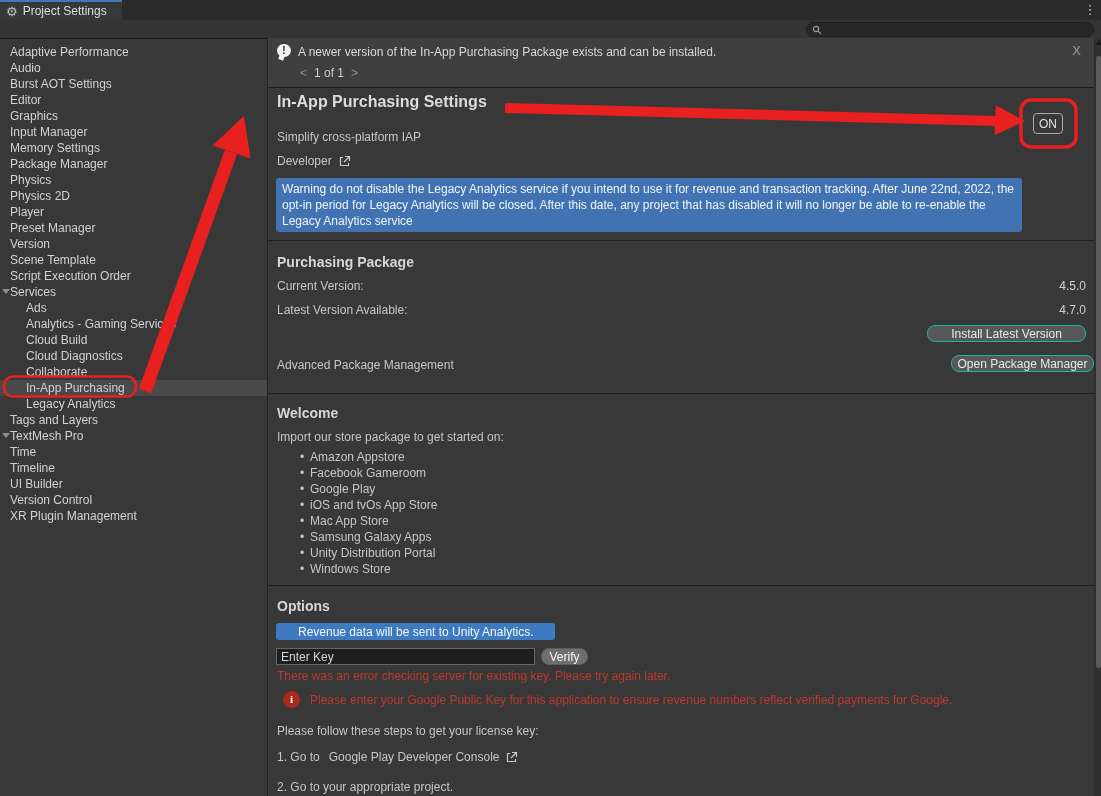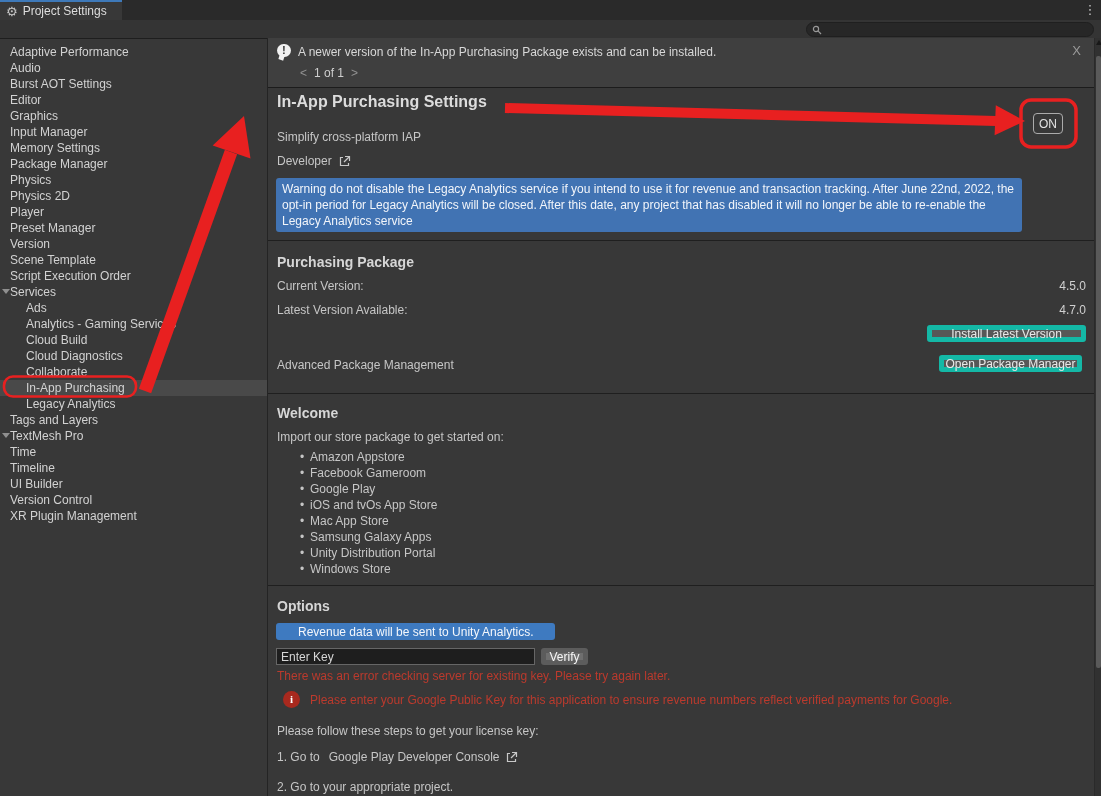--- a/index.html
+++ b/index.html
@@ -83,27 +83,27 @@
   .sep { left:0; width:826px; height:1px; background:#1f1f1f; }
   #sep1 { top:202px; } #sep2 { top:355px; } #sep3 { top:547px; }
 
   .h2 { font-size:14px; font-weight:bold; color:#d6d6d6; }
   #pp-title { left:9px; top:216px; }
   .label-left { left:9px; color:#c6c6c6; }
   .value-right { right:8px; color:#d0d0d0; }
   #pp-current-label { top:241px; } #pp-current-value { top:241px; }
   #pp-latest-label { top:265px; }  #pp-latest-value { top:265px; }
   .gbtn {
-    background:#575757; border:5px solid #14b8a6; border-radius:3px;
+    background:#575757; border:1px solid #14b8a6; border-radius:8px;
     color:#e8e8e8; font-size:12px; font-family:inherit;
     display:flex; align-items:center; justify-content:center;
   }
   #install-btn { right:8px; top:287px; width:159px; height:17px; }
   #advanced-label { top:320px; }
-  #openpm-btn { right:12px; top:317px; width:143px; height:17px; }
+  #openpm-btn { right:0; top:317px; width:143px; height:17px; }
 
   #welcome-title { left:9px; top:367px; }
   #welcome-intro { left:9px; top:392px; color:#c6c6c6; }
   #stores { left:32px; top:411px; }
   .bullet-row { height:16px; display:flex; align-items:center; color:#c6c6c6; }
   .bullet-row .dot { width:10px; color:#c6c6c6; }
 
   #options-title { left:9px; top:560px; }
   #analytics-chip {
     left:8px; top:585px; height:17px; background:#3e7ac0; color:#f4f7fb;

